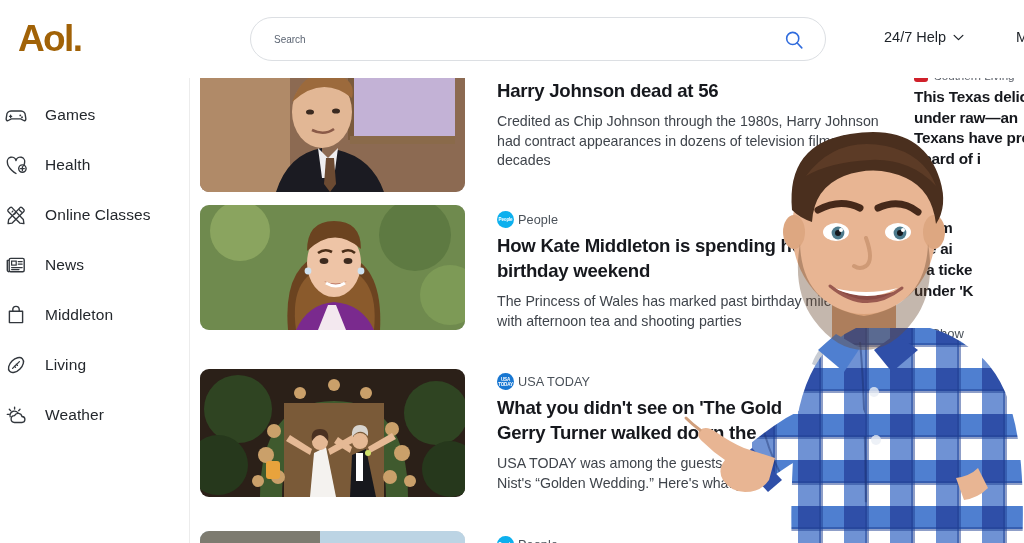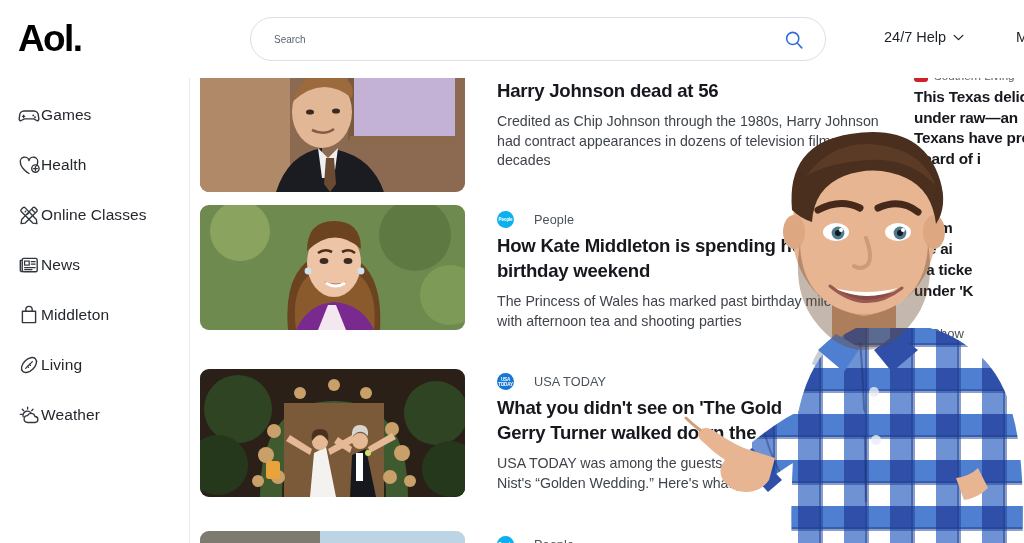--- a/index.html
+++ b/index.html
@@ -14,21 +14,21 @@
 
   
   .header {
     position: absolute; top: 0; left: 0; width: 1024px; height: 78px;
     background: #ffffff; z-index: 30;
     display: flex; align-items: center;
   }
   .logo {
     position: absolute; left: 18px; top: 20px;
     font-size: 37px; font-weight: bold; letter-spacing: -1.6px;
-    color: #000000; font-family: "Liberation Sans", sans-serif;
+    color: #a16207; font-family: "Liberation Sans", sans-serif;
     line-height: 38px;
   }
   .searchwrap {
     position: absolute; left: 250px; top: 17px;
     width: 576px; height: 44px;
     border: 1px solid #dcdfe3; border-radius: 24px;
     background: #fff;
     display: flex; align-items: center;
   }
   .searchwrap input {
@@ -61,21 +61,21 @@
     border-right: 1px solid #ececec;
   }
   .side-cut {
     position: absolute; left: 22px; top: 0px;
     width: 22px; height: 6px; overflow: hidden;
   }
   .side-cut svg { display:block; }
   .side-list { position: absolute; top: 28px; left: 0; width: 190px; }
   .side-item {
     display: flex; align-items: center;
-    height: 50px; padding-left: 17px; 
+    height: 50px; padding-left: 4px; gap: 17px;
     cursor: pointer;
   }
   .side-icon { width: 24px; height: 24px; flex: 0 0 24px; display:block; }
   .side-label {
     font-size: 15.5px; color: #24282d; letter-spacing: .1px;
     font-family: "Liberation Sans", sans-serif;
   }
 
   
   .feed {
@@ -84,21 +84,21 @@
   }
   .article { position: absolute; left: 10px; width: 690px; }
   .thumb {
     position: absolute; left: 0; top: 0;
     width: 265px; border-radius: 9px; overflow: hidden;
     background: #d9d9d9;
   }
   .thumb svg { display: block; width: 100%; height: 100%; }
   .art-body { position: absolute; left: 297px; width: 395px; }
   .source {
-    display: flex; align-items: center; gap: 20px; margin-bottom: 5px;
+    display: flex; align-items: center; gap: 4px; margin-bottom: 5px;
   }
   .source-badge {
     width: 17px; height: 17px; border-radius: 50%;
     display: flex; align-items: center; justify-content: center;
     font-size: 4.6px; color: #fff; font-weight: bold;
     line-height: 5px; text-align: center; letter-spacing: -0.2px;
     overflow: hidden; flex: 0 0 17px;
   }
   .source-name { font-size: 12.7px; color: #4a5159; letter-spacing: .1px; }
   .headline {

